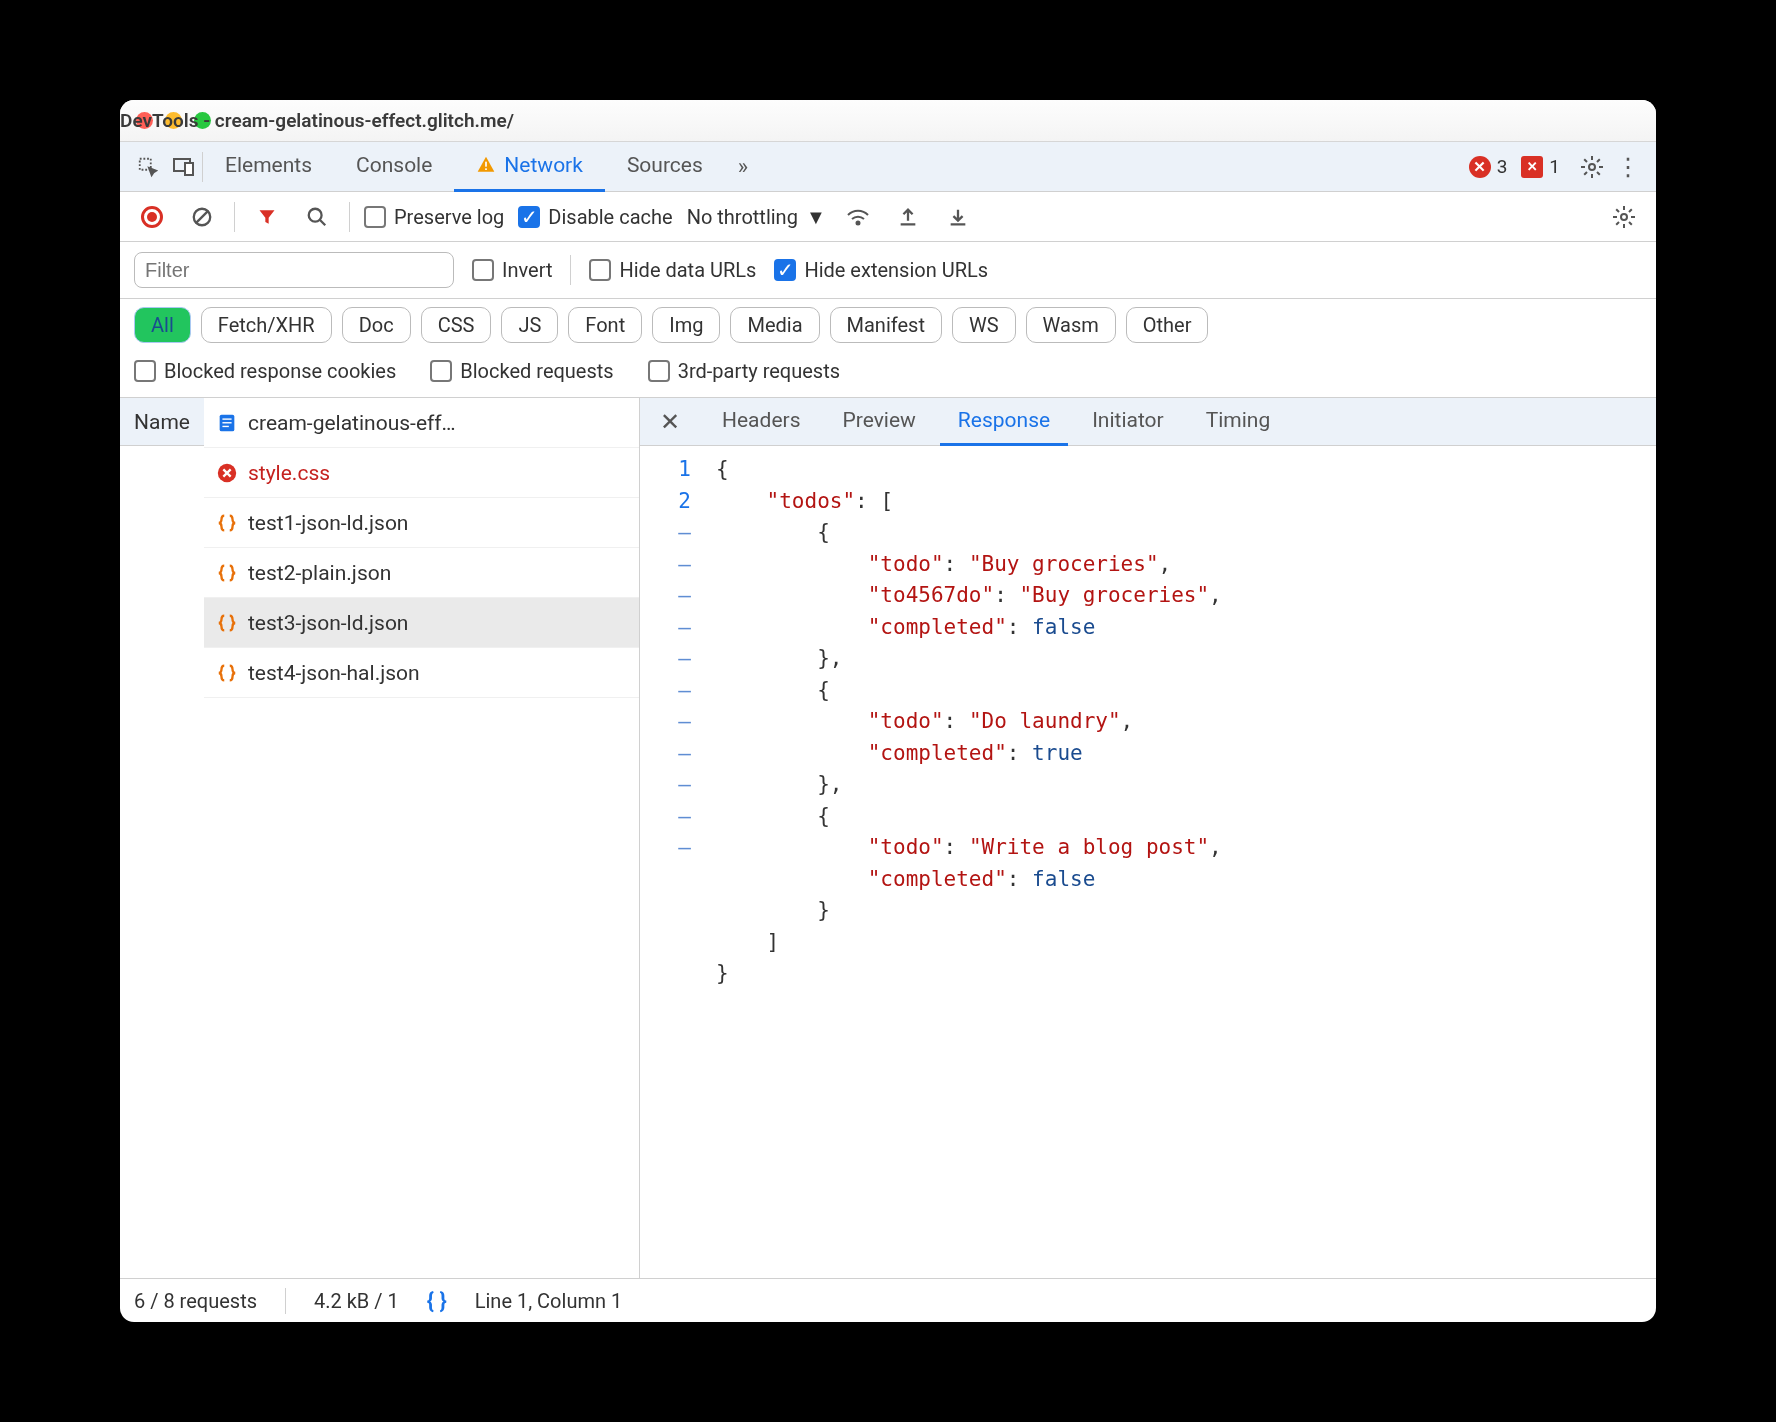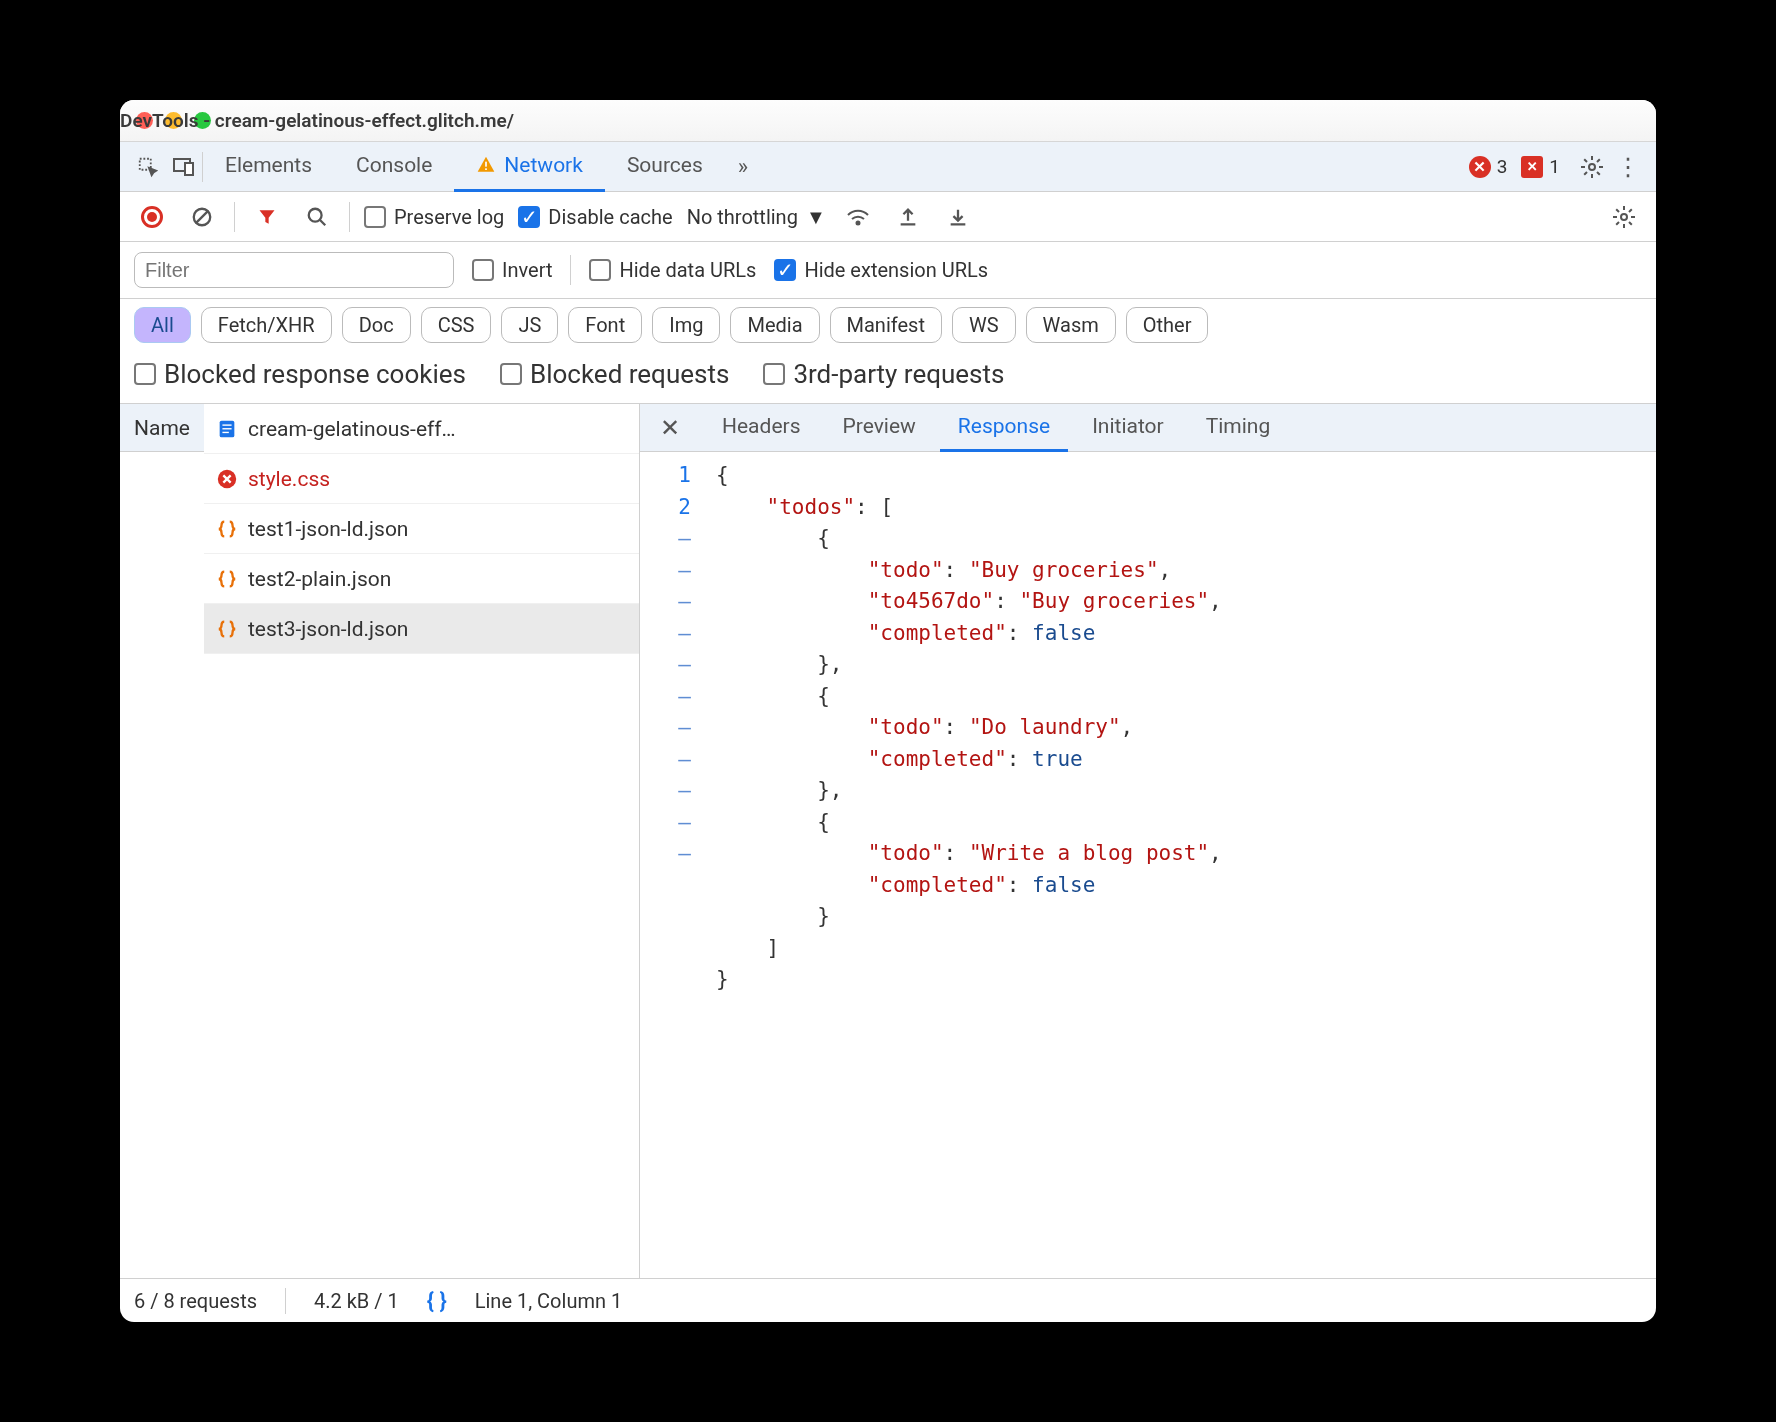--- a/index.html
+++ b/index.html
@@ -23,22 +23,22 @@
 .record-dot{width:22px;height:22px;border:3px solid #d93025;border-radius:50%;display:flex;align-items:center;justify-content:center}
 .record-dot::after{content:"";width:10px;height:10px;background:#d93025;border-radius:50%}
 .divider{width:1px;height:30px;background:#d0d0d0}
 .cb{width:22px;height:22px;border:2px solid #777;border-radius:4px;display:inline-flex;align-items:center;justify-content:center;margin-right:8px;flex-shrink:0}
 .cb.checked{background:#1a73e8;border-color:#1a73e8;color:#fff}
 .cbrow{display:flex;align-items:center;cursor:pointer}
 .filterbar{padding:10px 14px;display:flex;flex-wrap:wrap;align-items:center;gap:18px;border-bottom:1px solid #d0d0d0;font-size:20px;color:#333}
 .filterinput{width:320px;height:36px;border:1px solid #bbb;border-radius:8px;padding:0 10px;font-size:20px}
 .chipbar{padding:8px 14px;display:flex;flex-wrap:wrap;gap:10px;font-size:20px}
 .chip{border:1px solid #bbb;background:#fff;border-radius:10px;padding:5px 16px;cursor:pointer;color:#333}
-.chip.active{background:#c4b5fd;border-color:#aac9f2;color:#1a4b8f}
-.chkrow{padding:8px 14px 14px;display:flex;gap:34px;border-bottom:1px solid #d0d0d0;font-size:26px;color:#333}
+.chip.active{background:#22c55e;border-color:#aac9f2;color:#1a4b8f}
+.chkrow{padding:8px 14px 14px;display:flex;gap:34px;border-bottom:1px solid #d0d0d0;font-size:20px;color:#333}
 .content{flex:1;display:flex;overflow:hidden}
 .sidebar{width:520px;border-right:1px solid #d0d0d0;display:flex;flex-direction:row}
 .sidehdr{height:48px;background:#ecf2f9;border-bottom:1px solid #d0d0d0;display:flex;align-items:center;padding:0 14px;font-size:21px;color:#333}
 .reqlist{flex:1;overflow:auto}
 .reqitem{height:50px;display:flex;align-items:center;padding:0 12px;gap:10px;font-size:21px;color:#333;cursor:pointer;border-bottom:1px solid #f0f0f0;white-space:nowrap;overflow:hidden;text-overflow:ellipsis}
 .reqitem.sel{background:#eaeaea}
 .reqitem.err{color:#c5221f}
 .fileicon{width:22px;height:22px;flex-shrink:0}
 .detail{flex:1;display:flex;flex-direction:column}
 .detailtabs{height:48px;background:#ecf2f9;border-bottom:1px solid #d0d0d0;display:flex;align-items:center;padding:0 12px;gap:6px}
@@ -265,20 +265,29 @@
           </div>
           <div class="reqitem sel">
             <span class="icon">
               <svg class="fileicon" viewBox="0 0 24 24" fill="none" stroke="#e8710a" stroke-width="2.5">
                 <path d="M9 4c-3 0-3 4-3 4s0 4-3 4c3 0 3 4 3 4s0 4 3 4"></path>
                 <path d="M15 4c3 0 3 4 3 4s0 4 3 4c-3 0-3 4-3 4s0 4-3 4"></path>
               </svg>
             </span>
             <span>test3-json-ld.json</span>
           </div>
+          <div class="reqitem">
+            <span class="icon">
+              <svg class="fileicon" viewBox="0 0 24 24" fill="none" stroke="#e8710a" stroke-width="2.5">
+                <path d="M9 4c-3 0-3 4-3 4s0 4-3 4c3 0 3 4 3 4s0 4 3 4"></path>
+                <path d="M15 4c3 0 3 4 3 4s0 4 3 4c-3 0-3 4-3 4s0 4-3 4"></path>
+              </svg>
+            </span>
+            <span>test4-json-hal.json</span>
+          </div>
         </div>
     </div>
     <div class="detail">
       <div class="detailtabs">
         <div class="closex">✕</div>
         <div class="dtab">Headers</div>
         <div class="dtab">Preview</div>
         <div class="dtab active">Response</div>
         <div class="dtab">Initiator</div>
         <div class="dtab">Timing</div>

